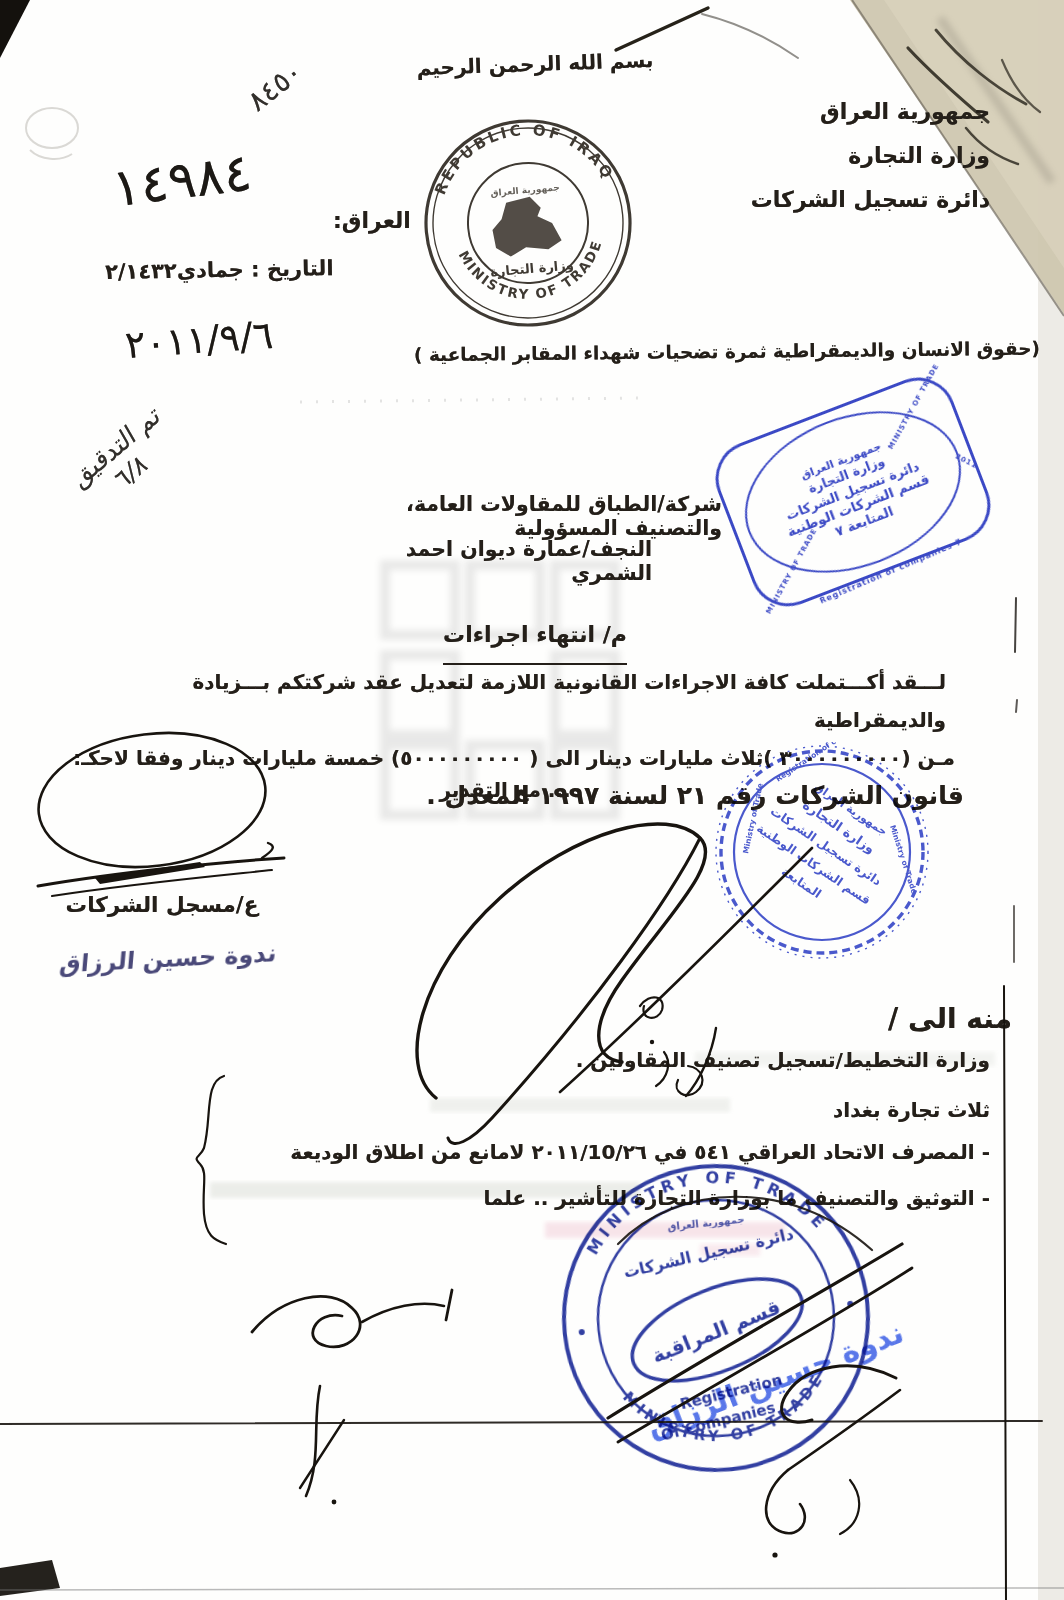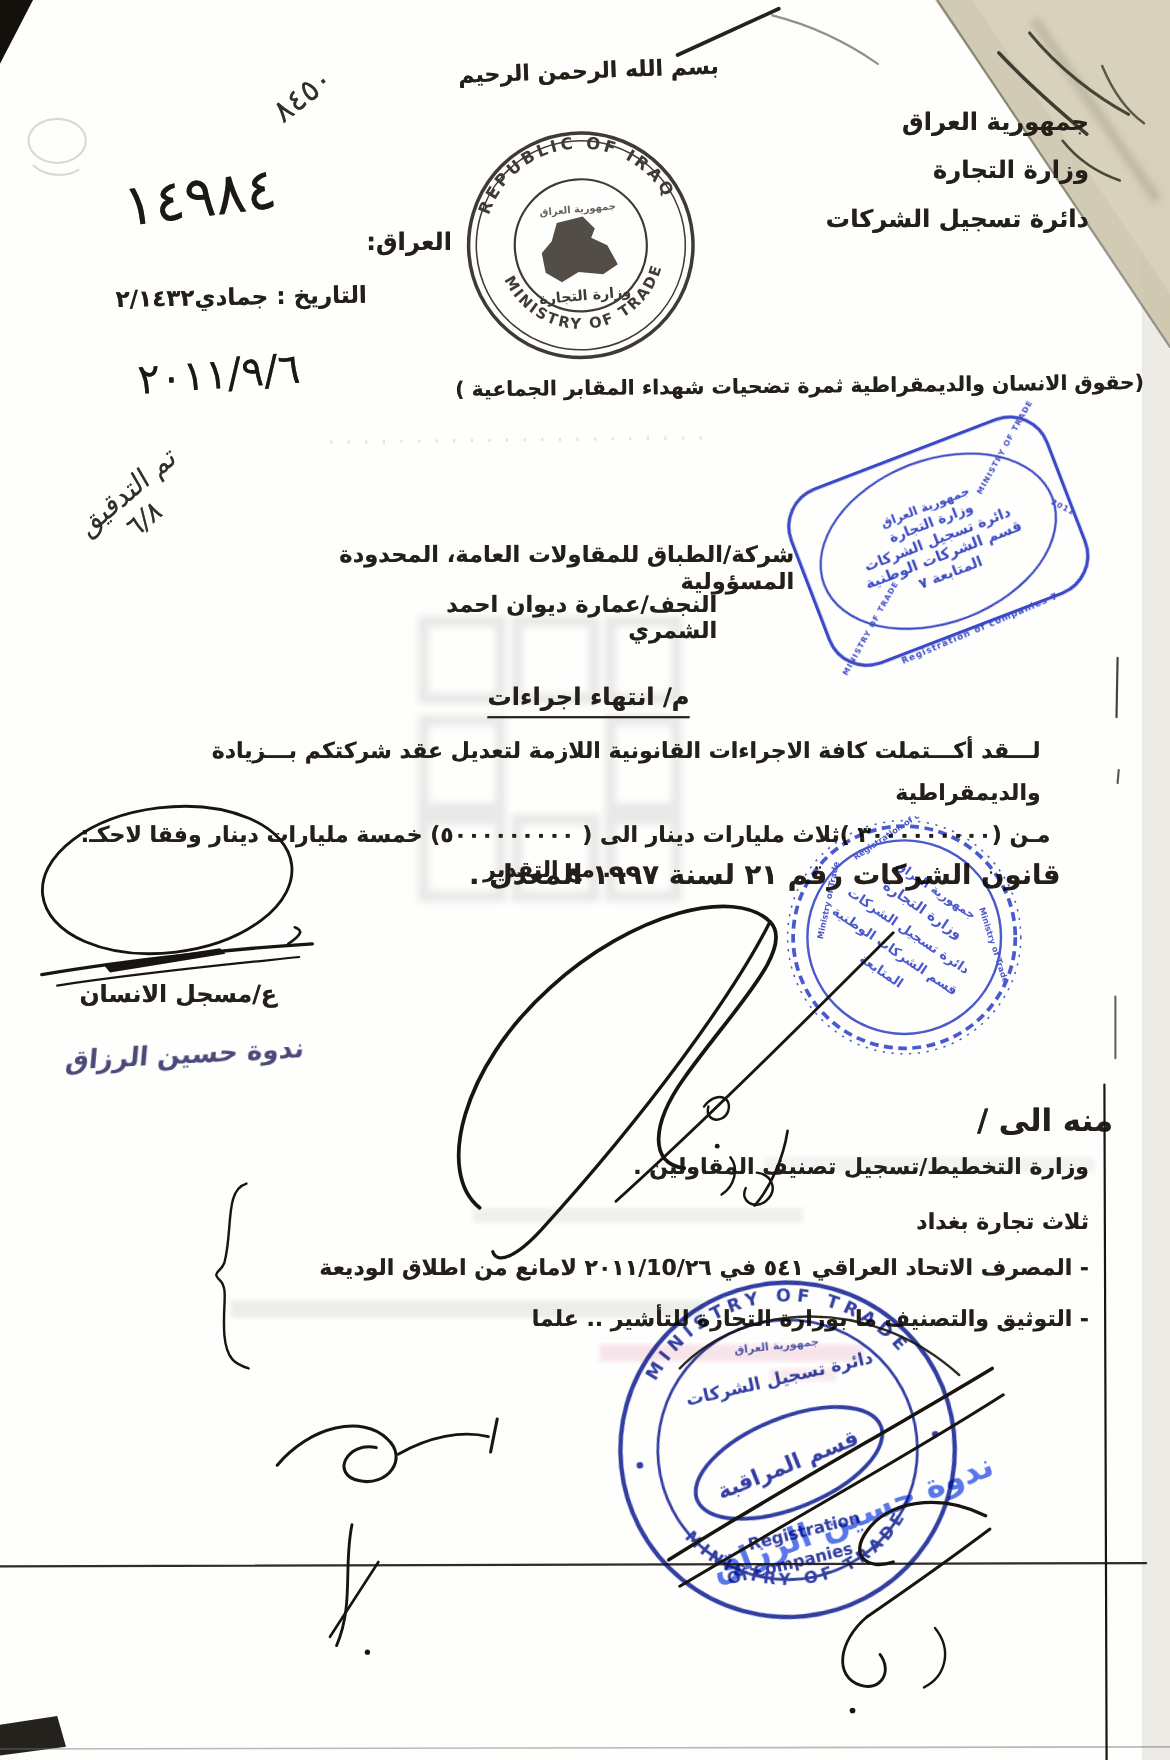--- a/index.html
+++ b/index.html
@@ -114,36 +114,36 @@
 
   <div class="abs txt ar ink b" style="right:24px;top:342px;width:820px;text-align:right;font-size:18.5px;transform:rotate(-0.6deg);">(حقوق الانسان والديمقراطية ثمرة تضحيات شهداء المقابر الجماعية )</div>
 
   <div class="abs txt hand" style="left:125px;top:318px;font-size:38px;letter-spacing:4px;transform:rotate(-4deg);">٢٠١١/٩/٦</div>
 
   <div class="abs txt" style="left:70px;top:430px;transform:rotate(-40deg) skewX(-10deg);opacity:.9;">
     <div class="ar hand" style="font-size:25px;">تم التدقيق</div>
     <div class="ar hand" style="font-size:25px;text-align:center;">٦/٨</div>
   </div>
 
-  <div class="abs txt ar ink b" style="right:342px;top:492px;width:420px;text-align:right;font-size:20.5px;">شركة/الطباق للمقاولات العامة، المحدودة المسؤولية</div>
+  <div class="abs txt ar ink b" style="right:342px;top:492px;width:420px;text-align:right;font-size:20.5px;">شركة/الطباق للمقاولات العامة، والتصنيف المسؤولية</div>
   <div class="abs txt ar ink b" style="right:412px;top:537px;width:300px;text-align:right;font-size:20.5px;">النجف/عمارة ديوان احمد الشمري</div>
 
   <div class="abs txt ar ink b" style="left:395px;top:622px;width:280px;text-align:center;font-size:22px;">
-    <span style="border-bottom:2.5px solid #241f19;padding-bottom:4px;">م/ انتهاء اجراءات</span>
+    <span style="border-bottom:2.5px solid #241f19;padding-bottom:16px;">م/ انتهاء اجراءات</span>
   </div>
 
   <div class="abs txt" style="right:100px;top:663px;width:900px;">
     <div class="ar ink b" style="font-size:20px;line-height:38px;text-align:right;padding-right:18px;">لـــقد أكـــتملت كافة الاجراءات القانونية اللازمة لتعديل عقد شركتكم بـــزيادة والديمقراطية</div>
     <div class="ar ink b" style="font-size:20px;line-height:38px;text-align:center;">مـن (٣٠٠٠٠٠٠٠٠٠ )ثلاث مليارات دينار الى ( ٥٠٠٠٠٠٠٠٠٠) خمسة مليارات دينار وفقا لاحكـ:</div>
     <div class="ar ink b" style="font-size:25px;line-height:38px;text-align:right;">قانون الشركات رقم ٢١ لسنة ١٩٩٧ المعدل .</div>
   </div>
 
   <div class="abs txt ar ink b" style="left:420px;top:778px;width:170px;text-align:center;font-size:20px;">... مع التقدير</div>
 
-  <div class="abs txt ar ink b" style="left:62px;top:892px;width:200px;text-align:center;font-size:21.5px;">ع/مسجل الانسان</div>
+  <div class="abs txt ar ink b" style="left:62px;top:892px;width:200px;text-align:center;font-size:21.5px;">ع/مسجل الشركات</div>
 
   <div class="abs txt ar" style="left:48px;top:945px;width:240px;text-align:center;font-size:24px;color:#3b3a6e;
               transform:rotate(-3deg) skewX(-8deg);opacity:.92;filter:blur(.3px);font-weight:bold;">ندوة حسين الرزاق</div>
 
   <div class="abs txt ar ink b" style="right:52px;top:1002px;font-size:28px;">منه الى /</div>
 
   <div class="abs txt ar ink b" style="right:74px;top:1048px;width:480px;text-align:right;font-size:20px;">وزارة التخطيط/تسجيل تصنيف المقاولين .</div>
   <div class="abs txt ar ink b" style="right:74px;top:1098px;width:300px;text-align:right;font-size:20px;">ثلاث تجارة بغداد</div>
   <div class="abs txt ar ink b" style="right:74px;top:1140px;width:740px;text-align:right;font-size:20px;">- المصرف الاتحاد العراقي ٥٤١ في ٢٠١١/10/٢٦ لامانع من اطلاق الوديعة</div>
   <div class="abs txt ar ink b" style="right:74px;top:1186px;width:600px;text-align:right;font-size:20px;">- التوثيق والتصنيف ما بوزارة التجارة للتأشير .. علما</div>

